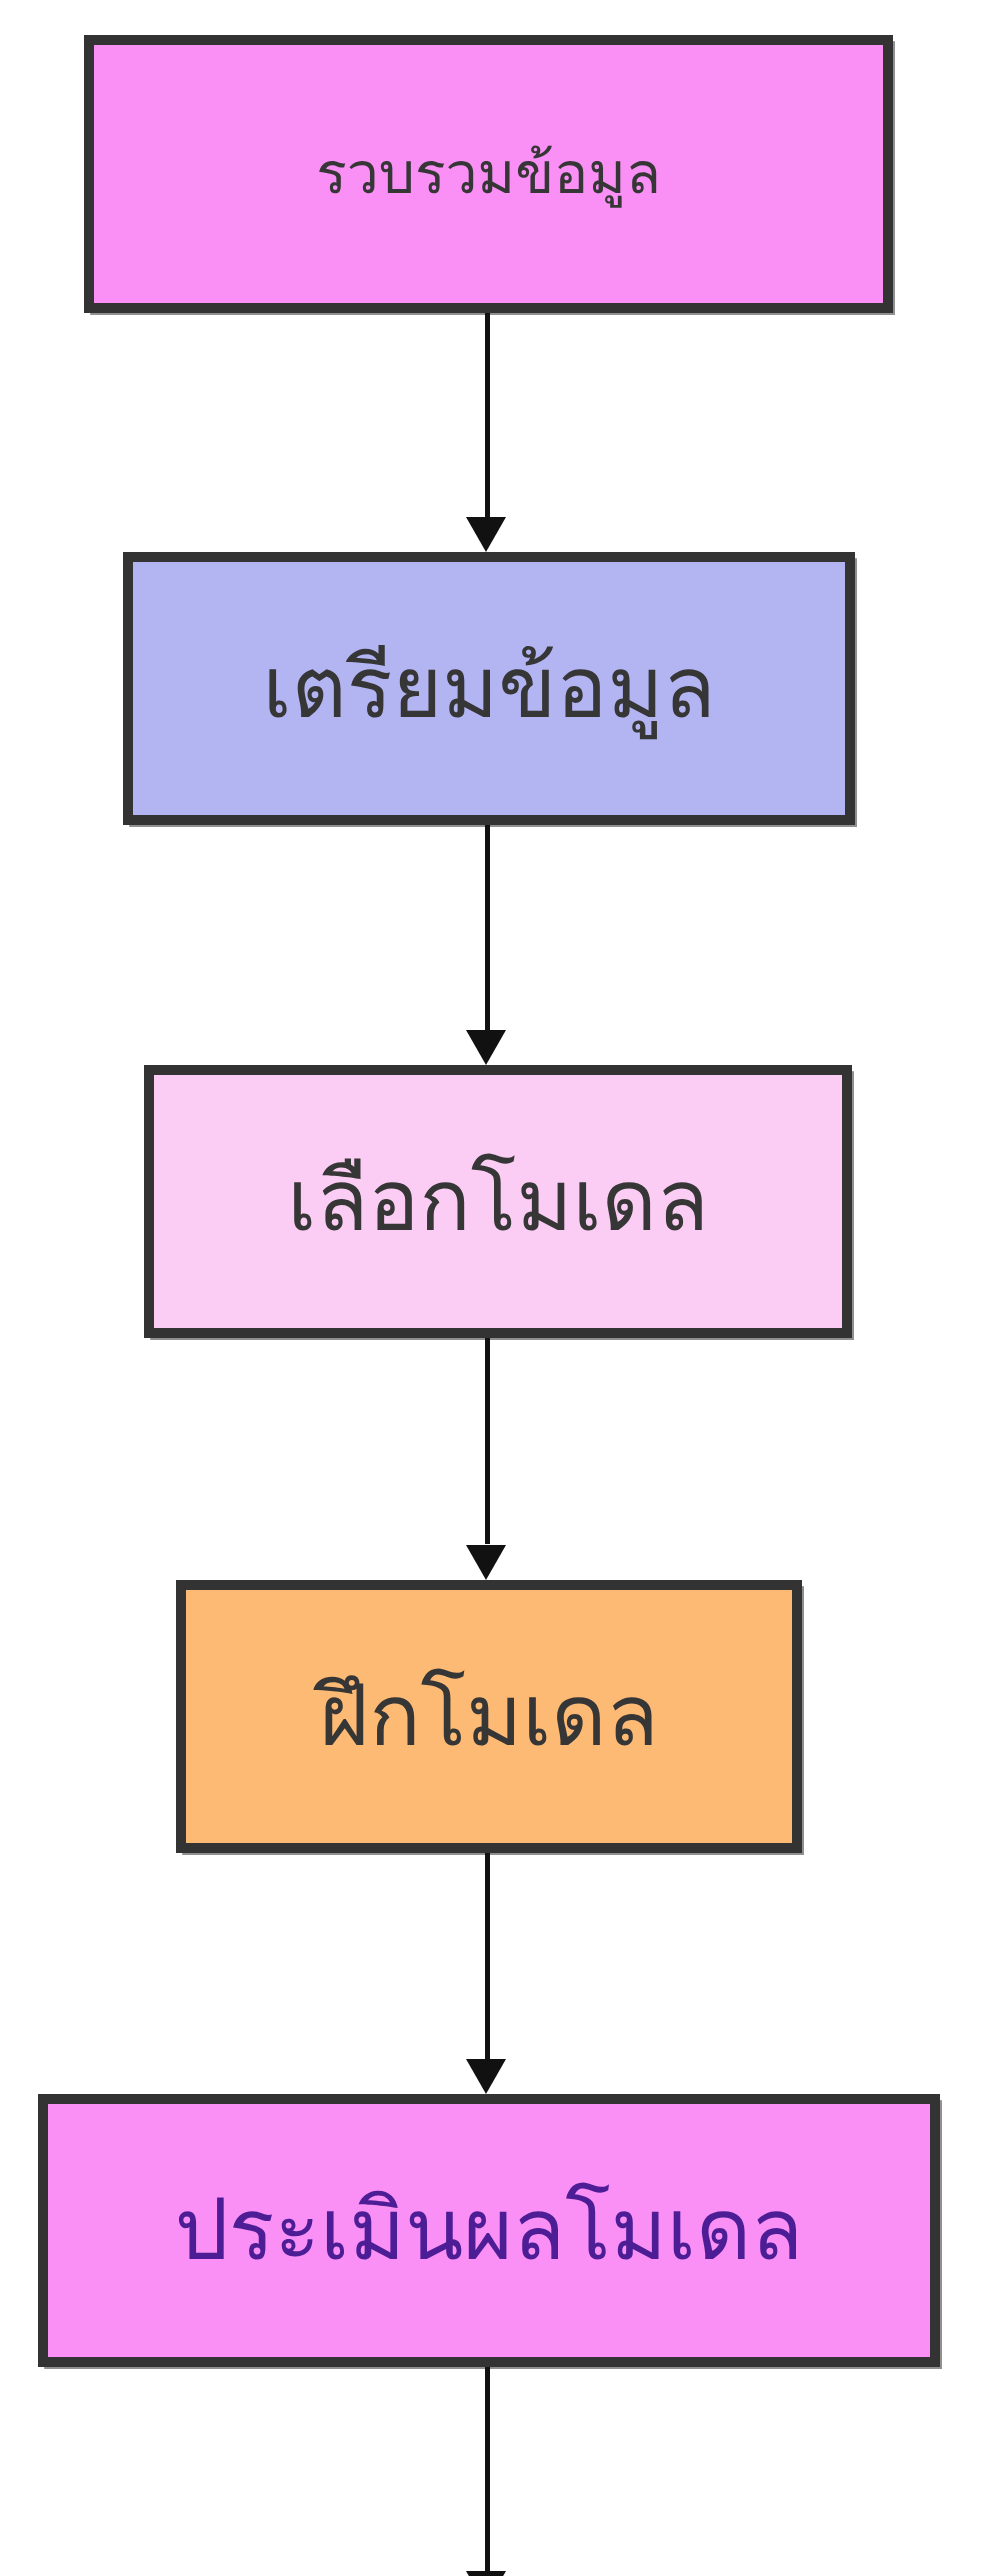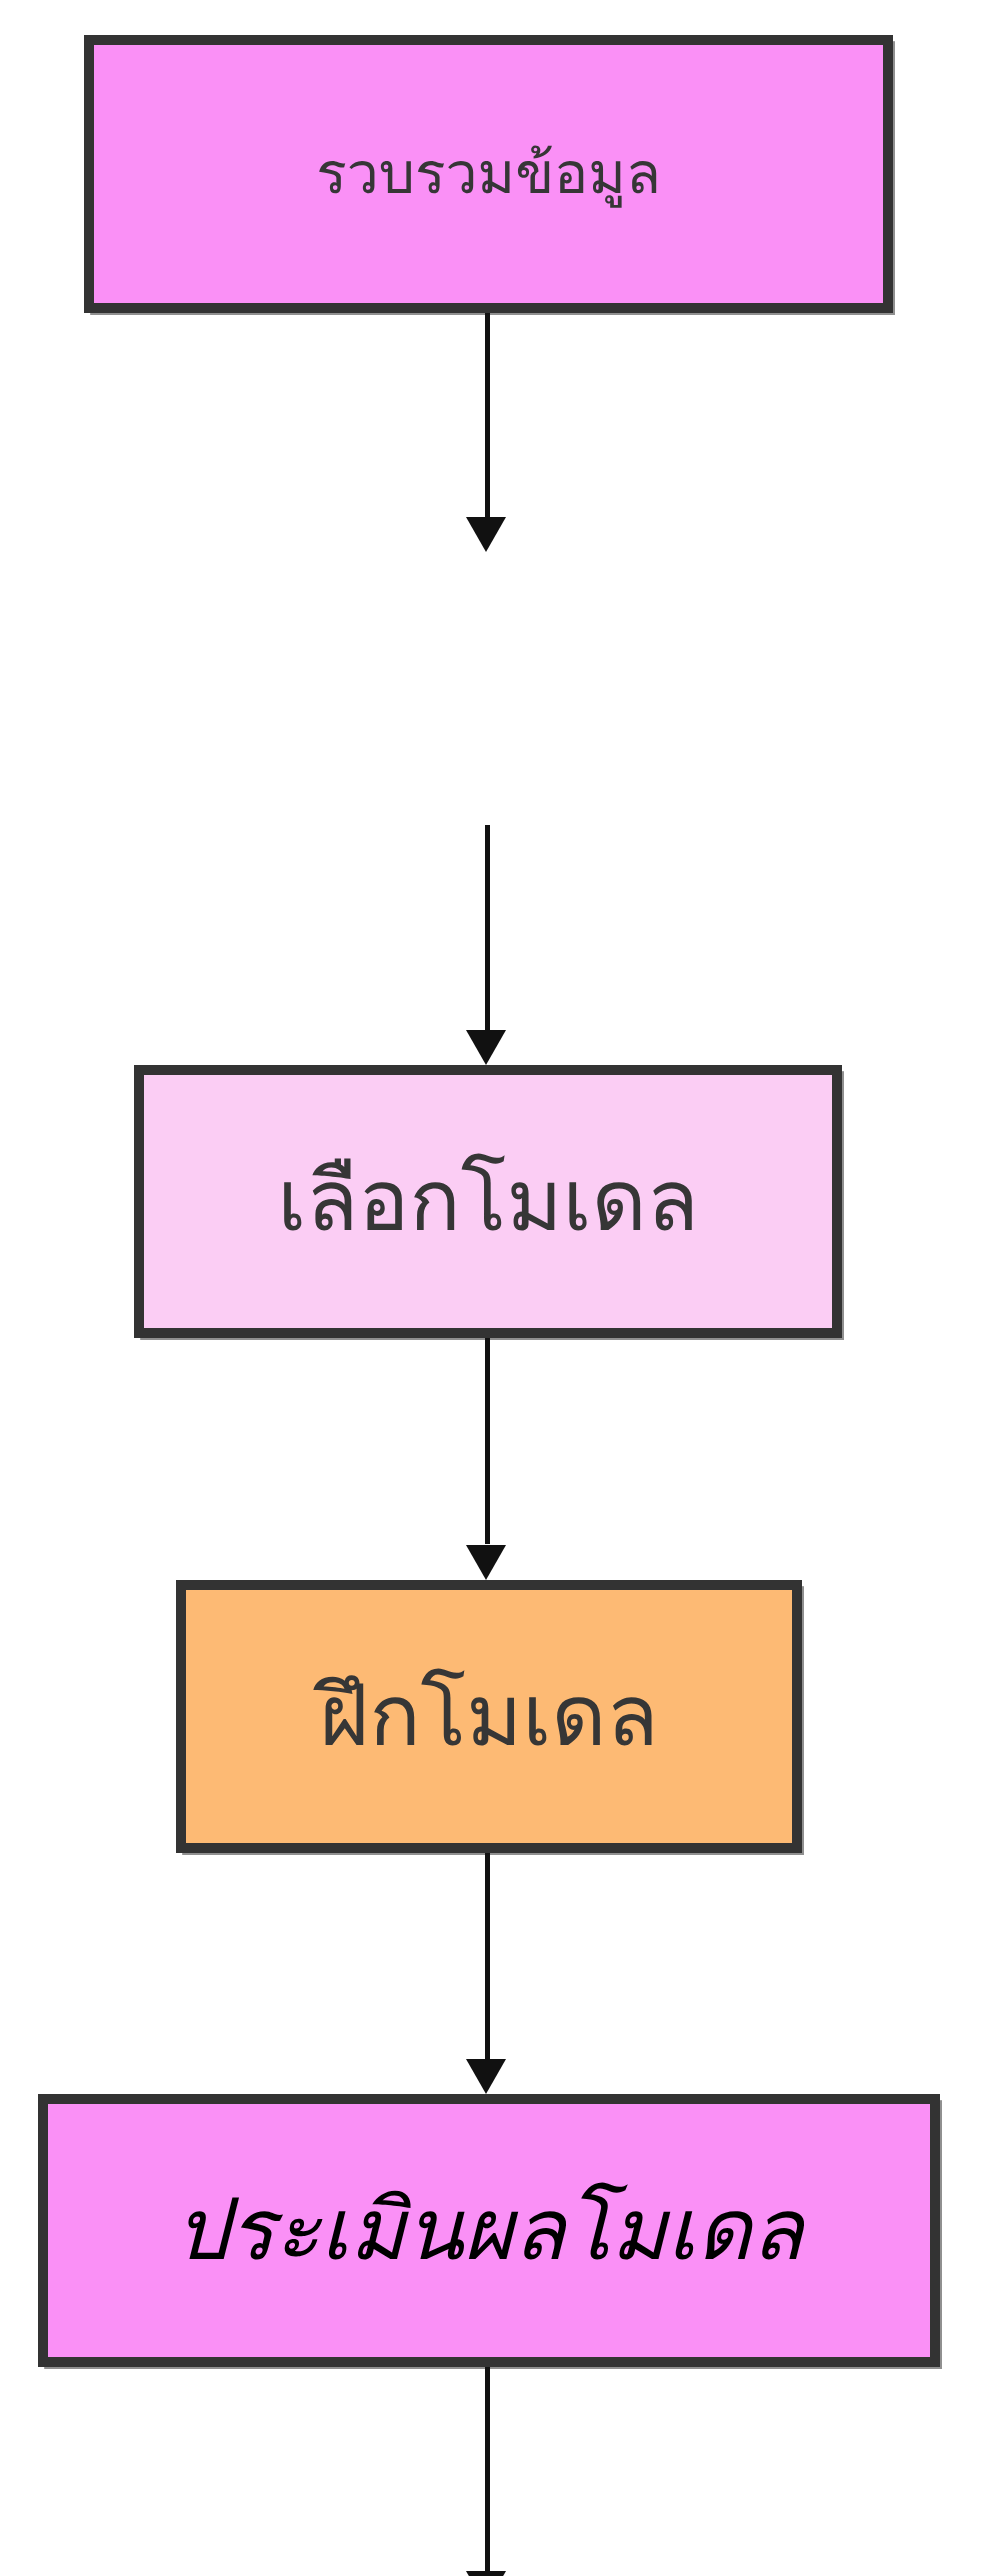--- a/index.html
+++ b/index.html
@@ -46,31 +46,34 @@
 </head>
 <body>
 
 <div id="canvas" style="width: 1005px; height: 3040px; background: rgb(255, 255, 255);">
 
 <div class="flow-box" style="left: 84px; top: 35px; width: 809px; height: 278px; background: rgb(250, 144, 246); border-color: rgb(51, 51, 51); border-width: 10.3px;">
       <span class="label" style="color: rgb(54, 54, 54); font-size: 57px;">รวบรวมข้อมูล</span>
     </div>
     <div class="arrow-line" style="left: 485px; top: 313px; width: 4.6px; height: 204px; background: rgb(17, 17, 17);"></div>
     <div class="arrow-head" style="left: 466px; top: 517px; border-width: 35px 20.6px 0px; border-top-color: rgb(17, 17, 17);"></div>
+    <div class="flow-box" style="left: 123px; top: 552px; width: 732px; height: 273px; background: rgb(179, 180, 242); border-color: rgb(51, 51, 51); border-width: 10.3px;">
+      <span class="label" style="color: rgb(54, 54, 54); font-size: 85px;">เตรียมข้อมูล</span>
+    </div>
     <div class="arrow-line" style="left: 485px; top: 825px; width: 4.6px; height: 206px; background: rgb(17, 17, 17);"></div>
     <div class="arrow-head" style="left: 466px; top: 1030px; border-width: 35px 20.6px 0px; border-top-color: rgb(17, 17, 17);"></div>
-    <div class="flow-box" style="left: 134px; top: 1065px; width: 708px; height: 273px; background: rgb(251, 205, 244); border-color: rgb(51, 51, 51); border-width: 10.3px;">
+    <div class="flow-box" style="left: 144px; top: 1065px; width: 708px; height: 273px; background: rgb(251, 205, 244); border-color: rgb(51, 51, 51); border-width: 10.3px;">
       <span class="label" style="color: rgb(54, 54, 54); font-size: 85px;">เลือกโมเดล</span>
     </div>
     <div class="arrow-line" style="left: 485px; top: 1338px; width: 4.6px; height: 206px; background: rgb(17, 17, 17);"></div>
     <div class="arrow-head" style="left: 466px; top: 1545px; border-width: 35px 20.6px 0px; border-top-color: rgb(17, 17, 17);"></div>
     <div class="flow-box" style="left: 176px; top: 1580px; width: 626px; height: 273px; background: #fdba74; border-color: rgb(51, 51, 51); border-width: 10.3px;">
       <span class="label" style="color: rgb(54, 54, 54); font-size: 85px;">ฝึกโมเดล</span>
     </div>
     <div class="arrow-line" style="left: 485px; top: 1853px; width: 4.6px; height: 207px; background: rgb(17, 17, 17);"></div>
     <div class="arrow-head" style="left: 466px; top: 2059px; border-width: 35px 20.6px 0px; border-top-color: rgb(17, 17, 17);"></div>
     <div class="flow-box" style="left: 38px; top: 2094px; width: 902px; height: 273px; background: rgb(250, 144, 246); border-color: rgb(51, 51, 51); border-width: 10.3px;">
-      <span class="label" style="color: #000000; font-size: 85px; font-style: italic;">ประเมินผลโมเดล</span>
+      <span class="label" style="color: #4c1d95; font-size: 85px;">ประเมินผลโมเดล</span>
     </div>
     <div class="arrow-line" style="left: 485px; top: 2367px; width: 4.6px; height: 204px; background: rgb(17, 17, 17);"></div>
     <div class="arrow-head" style="left: 466px; top: 2571px; border-width: 35px 20.6px 0px; border-top-color: rgb(17, 17, 17);"></div>
   </div>
 
 
 </body></html>

